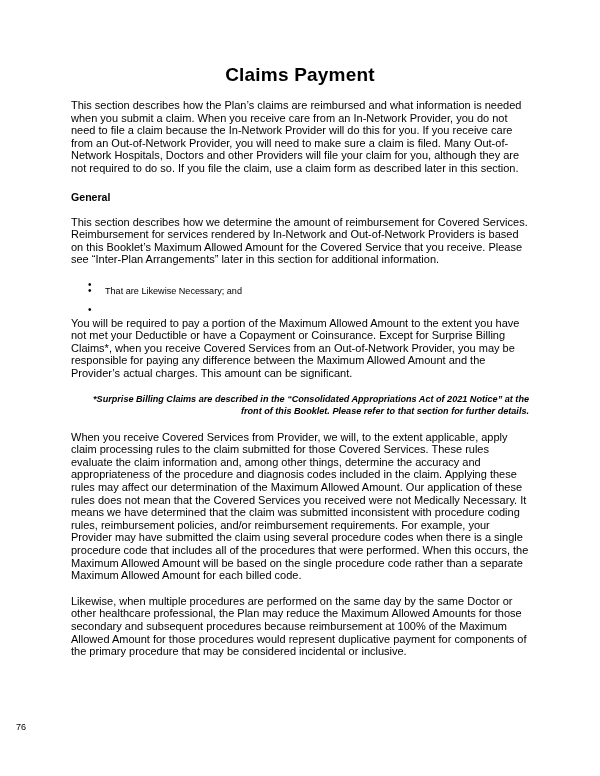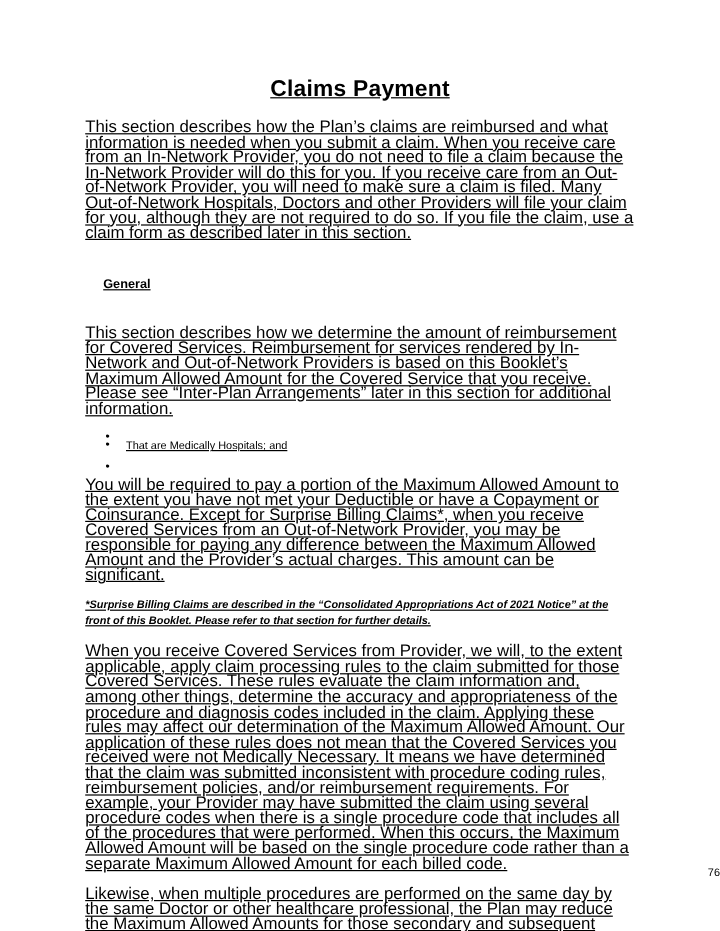--- a/index.html
+++ b/index.html
@@ -14,46 +14,45 @@
     color: #000000;
     -webkit-font-smoothing: antialiased;
   }
   .page {
     position: relative;
     width: 600px;
     height: 776px;
     box-sizing: border-box;
     padding: 0 71px;
     background: #ffffff;
-    text-decoration: underline;
   }
   .doc-title {
     margin: 0;
     padding-top: 64px;
     font-size: 19px;
     font-weight: bold;
     text-align: center;
     letter-spacing: 0.2px;
   }
   p.body-text {
     margin: 0;
     padding-top: 13px;
-    font-size: 14px;
+    font-size: 11px;
     line-height: 12.6px;
     text-align: left;
   }
   h2.section-heading {
     margin: 0;
     padding-top: 21px;
     font-size: 14.5px;
     font-weight: bold;
     letter-spacing: 0.1px;
   }
   h3.sub-heading {
-    margin: 15px;
+    margin: 0;
     padding-top: 16px;
     font-size: 10.6px;
     font-weight: bold;
   }
   ul.bullet-list {
     margin: 0;
     padding: 13px 0 0 0;
     list-style: none;
   }
   ul.bullet-list li {
@@ -73,27 +72,28 @@
     font-size: 10px;
     line-height: 12.6px;
   }
   p.italic-note {
     margin: 0;
     padding-top: 13px;
     font-size: 9.1px;
     line-height: 12.6px;
     font-style: italic;
     font-weight: bold;
+    text-align: right;
   }
   .page-number {
     position: absolute;
-    left: 0;
+    left: 16px;
     right: 0;
     bottom: 44px;
-    text-align: right;
+    text-align: left;
     font-size: 9.1px;
   }
 </style>
 </head>
 <body>
 
 <div class="page">
 
   <h1 class="doc-title">Claims Payment</h1>
 
@@ -104,21 +104,21 @@
 
   <p class="body-text">This section describes how we determine the amount of reimbursement for Covered Services.  Reimbursement for services rendered by In-Network and Out-of-Network Providers is based on this Booklet’s Maximum Allowed Amount for the Covered Service that you receive.  Please see “Inter-Plan Arrangements” later in this section for additional information.</p>
 
 
   <ul class="bullet-list">
     <li>
       <span class="bullet-dot">•</span>
     </li>
     <li>
       <span class="bullet-dot">•</span>
-      <span>That are Medically Hospitals; and</span>
+      <span>That are Likewise Necessary; and</span>
     </li>
     <li>
       <span class="bullet-dot">•</span>
     </li>
   </ul>
 
   <p class="body-text">You will be required to pay a portion of the Maximum Allowed Amount to the extent you have not met your Deductible or have a Copayment or Coinsurance.  Except for Surprise Billing Claims*, when you receive Covered Services from an Out-of-Network Provider, you may be responsible for paying any difference between the Maximum Allowed Amount and the Provider’s actual charges.  This amount can be significant.</p>
 
   <p class="italic-note">*Surprise Billing Claims are described in the “Consolidated Appropriations Act of 2021 Notice” at the front of this Booklet.  Please refer to that section for further details.</p>
 

